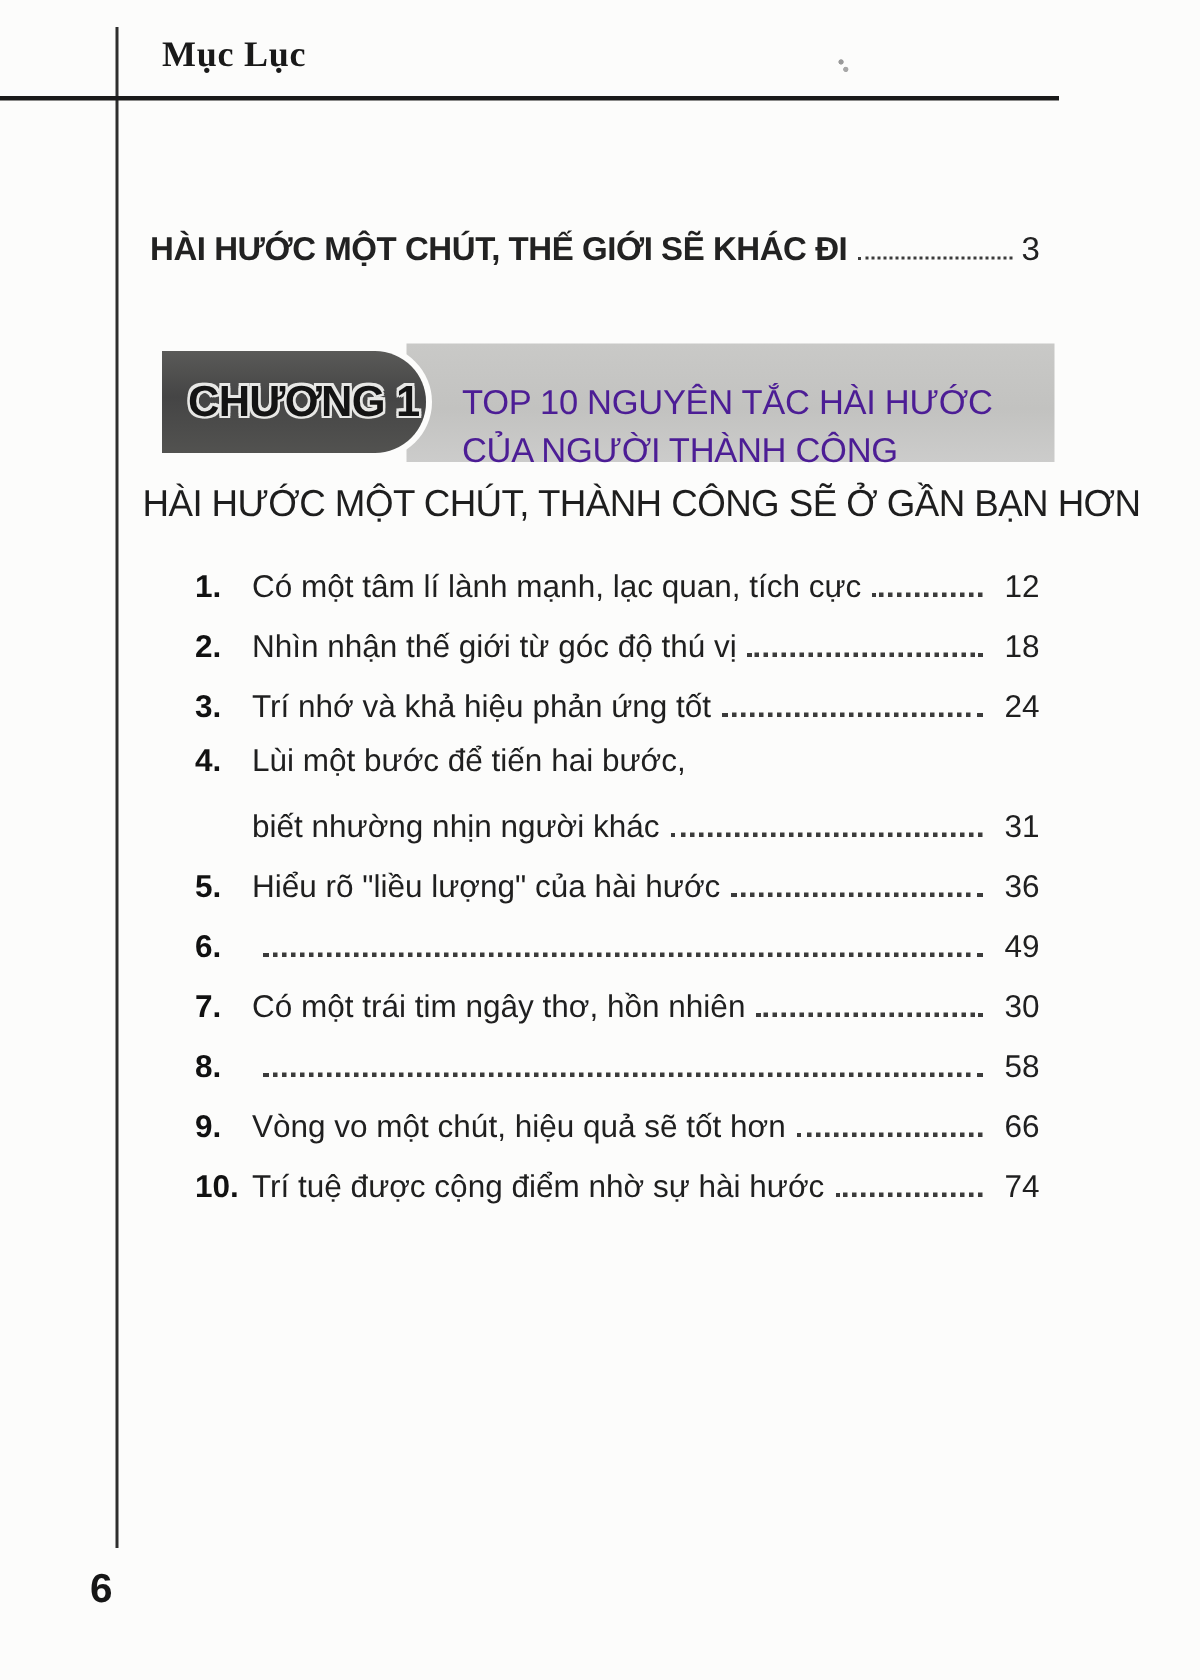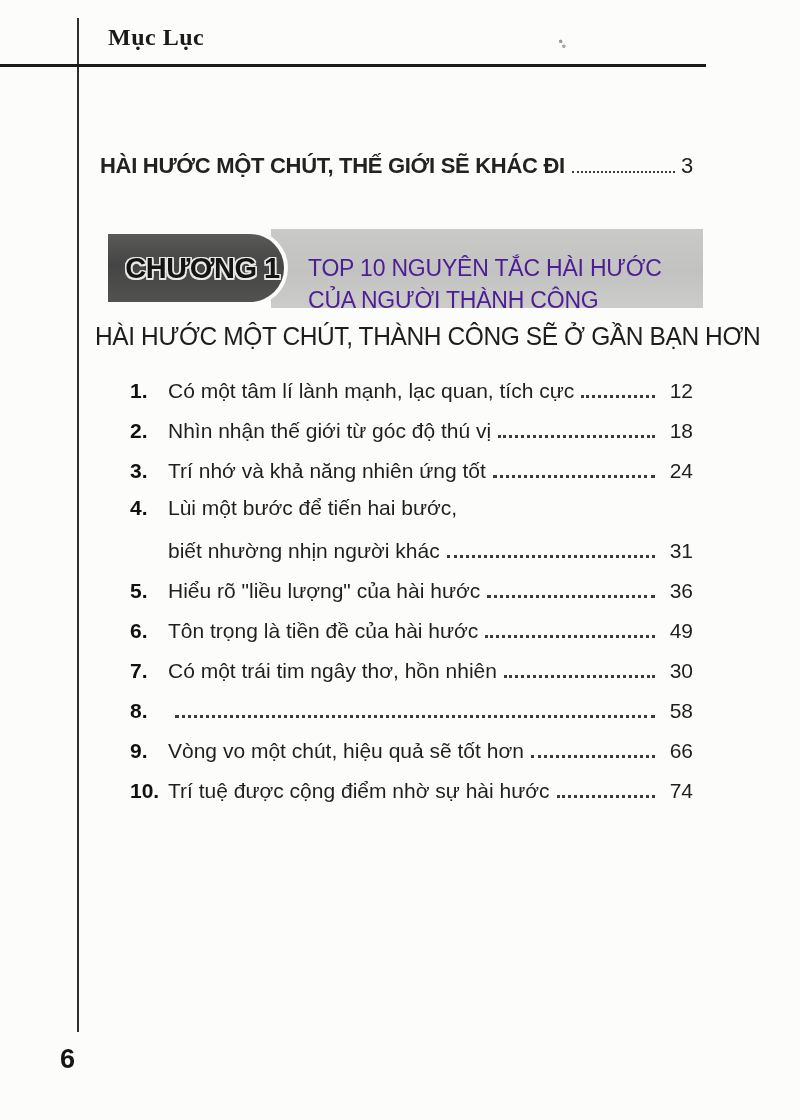--- a/index.html
+++ b/index.html
@@ -199,21 +199,21 @@
 
   <div class="toc-row toc-flex">
     <span class="num">2.</span>
     <span>Nhìn nhận thế giới từ góc độ thú vị</span>
     <span class="leader"></span>
     <span class="pg">18</span>
   </div>
 
   <div class="toc-row toc-flex">
     <span class="num">3.</span>
-    <span>Trí nhớ  và khả năng nhiên ứng tốt</span>
+    <span>Trí nhớ  và khả hiệu phản ứng tốt</span>
     <span class="leader"></span>
     <span class="pg">24</span>
   </div>
 
   <div class="toc-row-two">
     <div class="line1 toc-flex">
       <span class="num">4.</span>
       <span>Lùi một bước để tiến hai bước,</span>
     </div>
     <div class="line2 toc-flex">
@@ -225,21 +225,20 @@
 
   <div class="toc-row toc-flex">
     <span class="num">5.</span>
     <span>Hiểu rõ "liều lượng" của hài hước</span>
     <span class="leader"></span>
     <span class="pg">36</span>
   </div>
 
   <div class="toc-row toc-flex">
     <span class="num">6.</span>
-    <span>Tôn trọng là tiền đề của hài hước</span>
     <span class="leader"></span>
     <span class="pg">49</span>
   </div>
 
   <div class="toc-row toc-flex">
     <span class="num">7.</span>
     <span>Có một trái tim ngây thơ, hồn nhiên</span>
     <span class="leader"></span>
     <span class="pg">30</span>
   </div>

